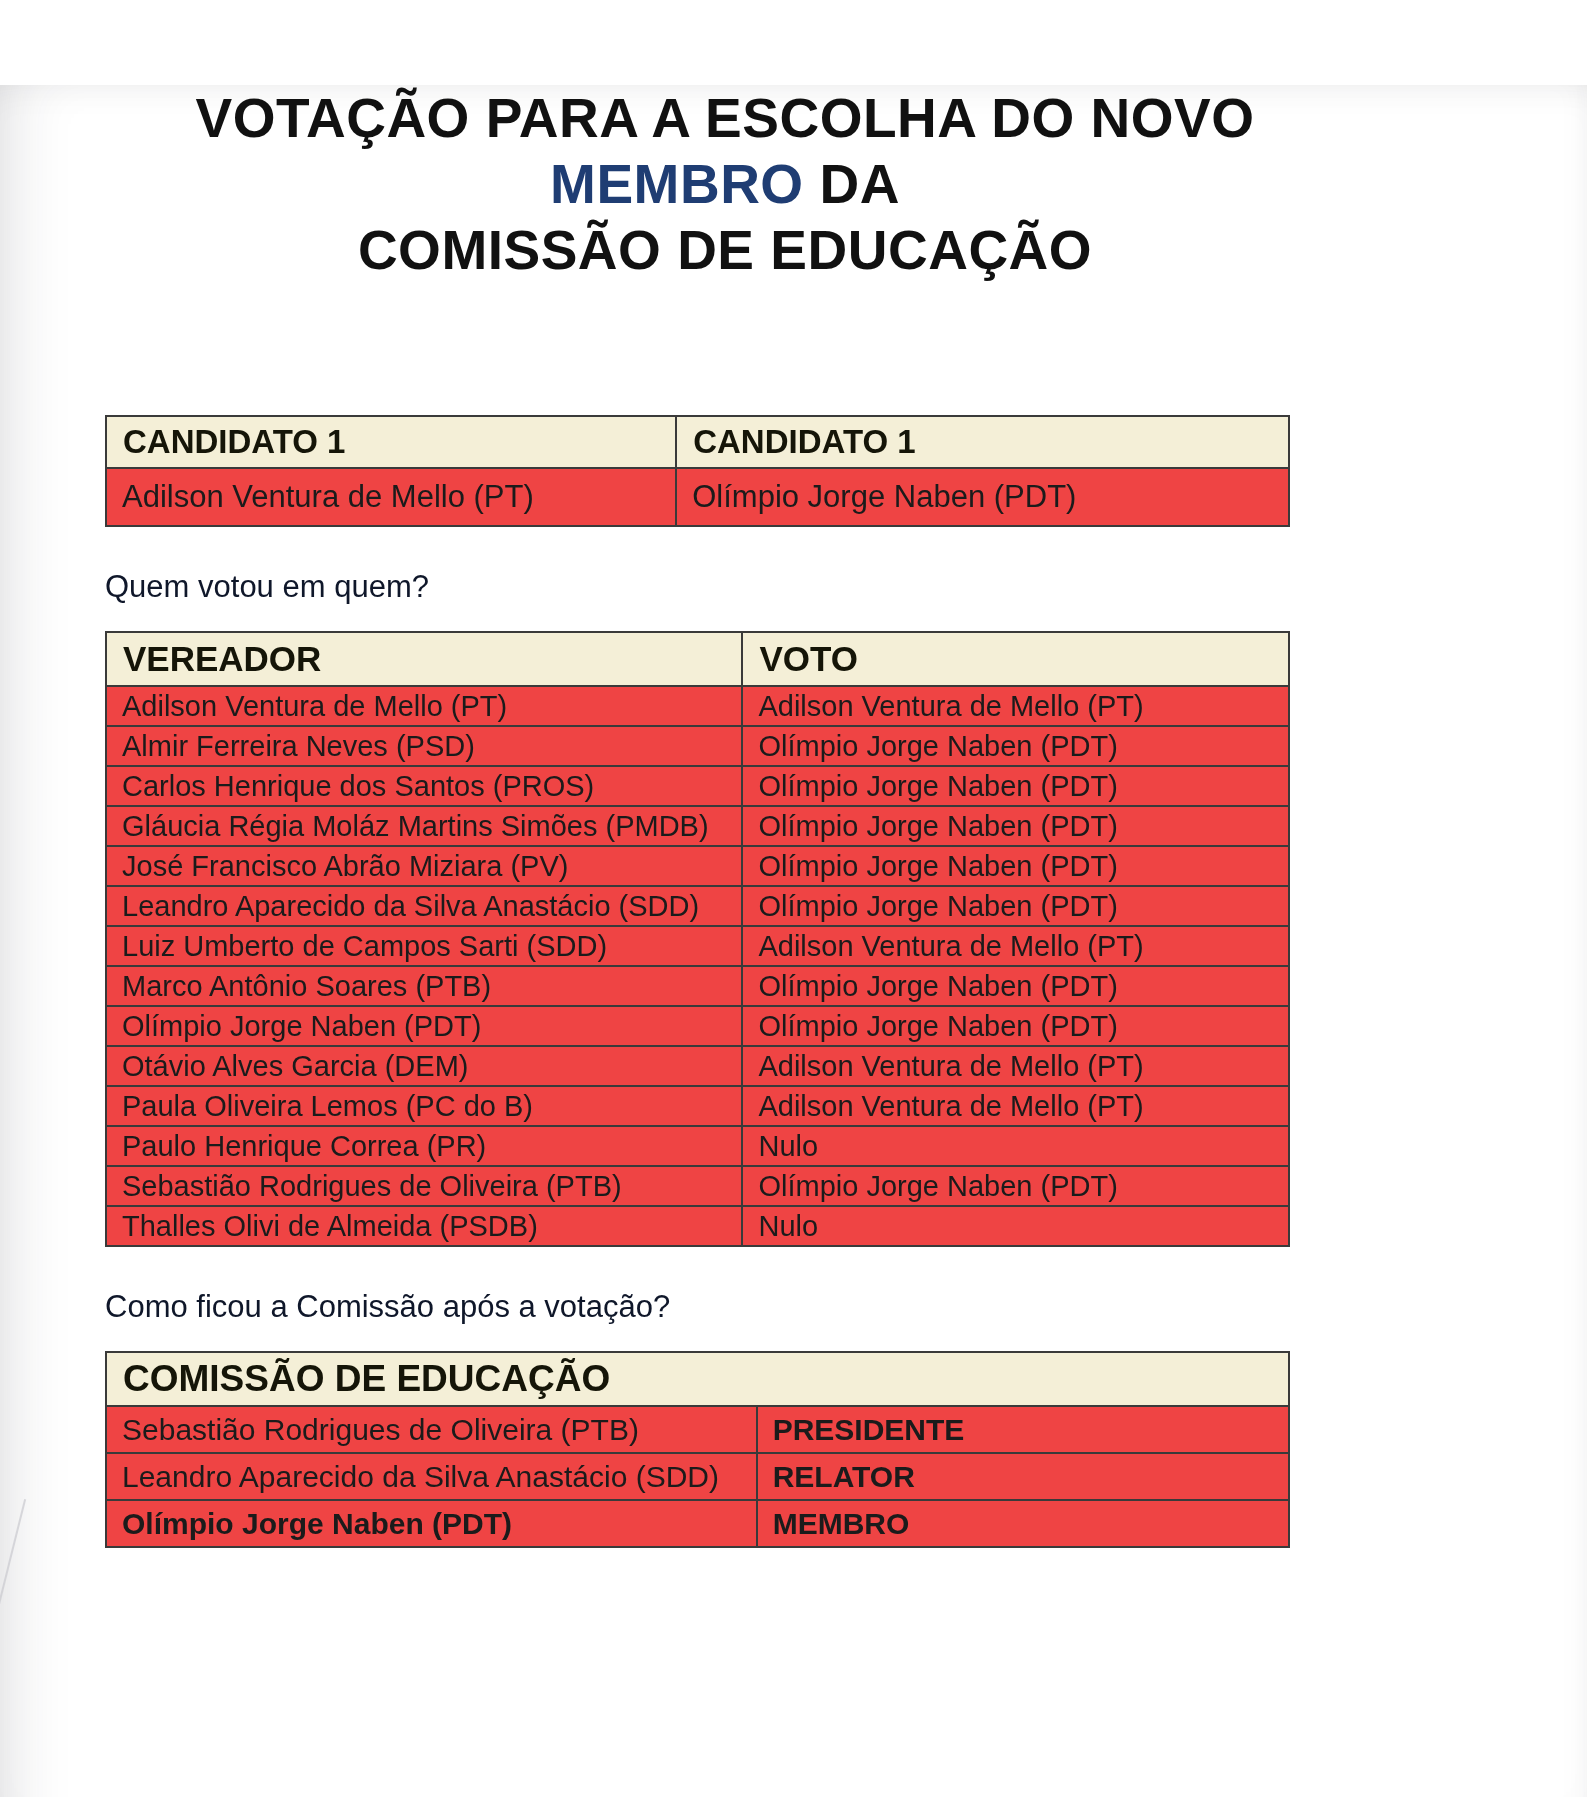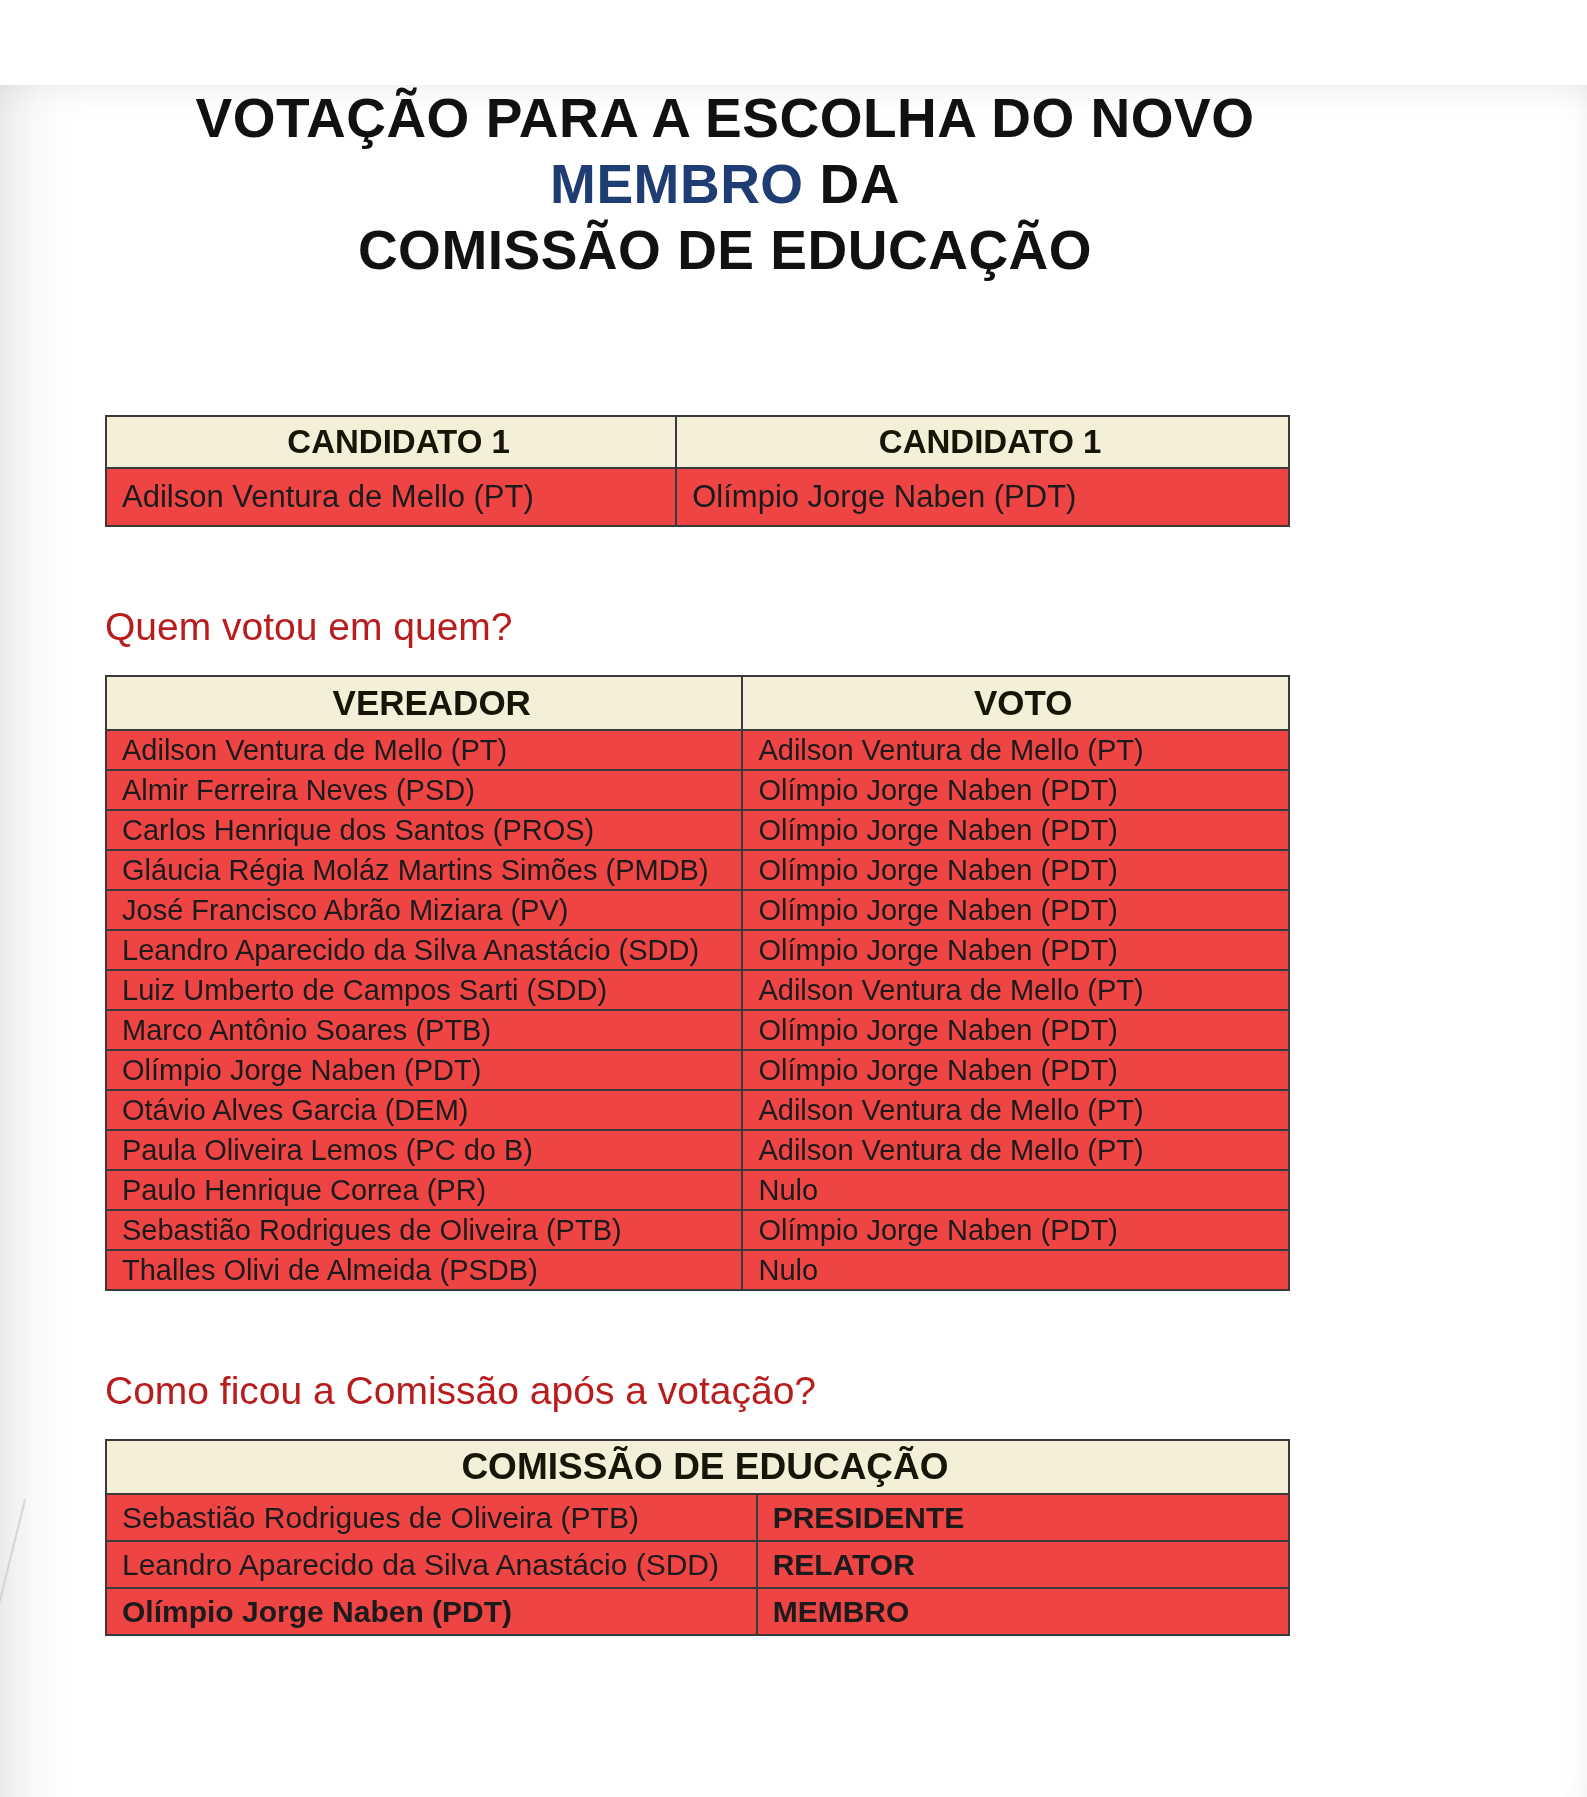--- a/index.html
+++ b/index.html
@@ -50,34 +50,34 @@
   table {
     border-collapse: collapse;
     table-layout: fixed;
     margin-left: 105px;
     width: 1185px;
   }
   th, td { border: 2px solid var(--border-col); vertical-align: middle; }
   th {
     background: var(--header-bg);
     font-weight: bold;
-    text-align: center;
+    text-align: left;
     color: #151508;
     padding-left: 16px;
   }
   td { text-align: left; background: #ef4444; }
 
   
   .candidates-table { margin-top: 132px; }
   .candidates-table col.c1 { width: 48.2%; }
   .candidates-table col.c2 { width: 51.8%; }
   .candidates-table th { height: 52px; font-size: 33px; }
   .candidates-table td { height: 58px; font-size: 31px; padding: 0 10px 0 15px; }
 
-  .question { margin: 78px 0 0 105px; font-size: 39px; color: #b91c1c; }
+  .question { margin: 42px 0 0 105px; font-size: 31px; color: #0f172a; }
 
   
   .votes-table { margin-top: 26px; }
   .votes-table col.c1 { width: 53.8%; }
   .votes-table col.c2 { width: 46.2%; }
   .votes-table th { height: 54px; font-size: 35px; }
   .votes-table td { height: 40px; font-size: 29px; padding: 0 8px 0 15px; }
   .votes-table td.small-note { font-size: 26px; }
 
   

